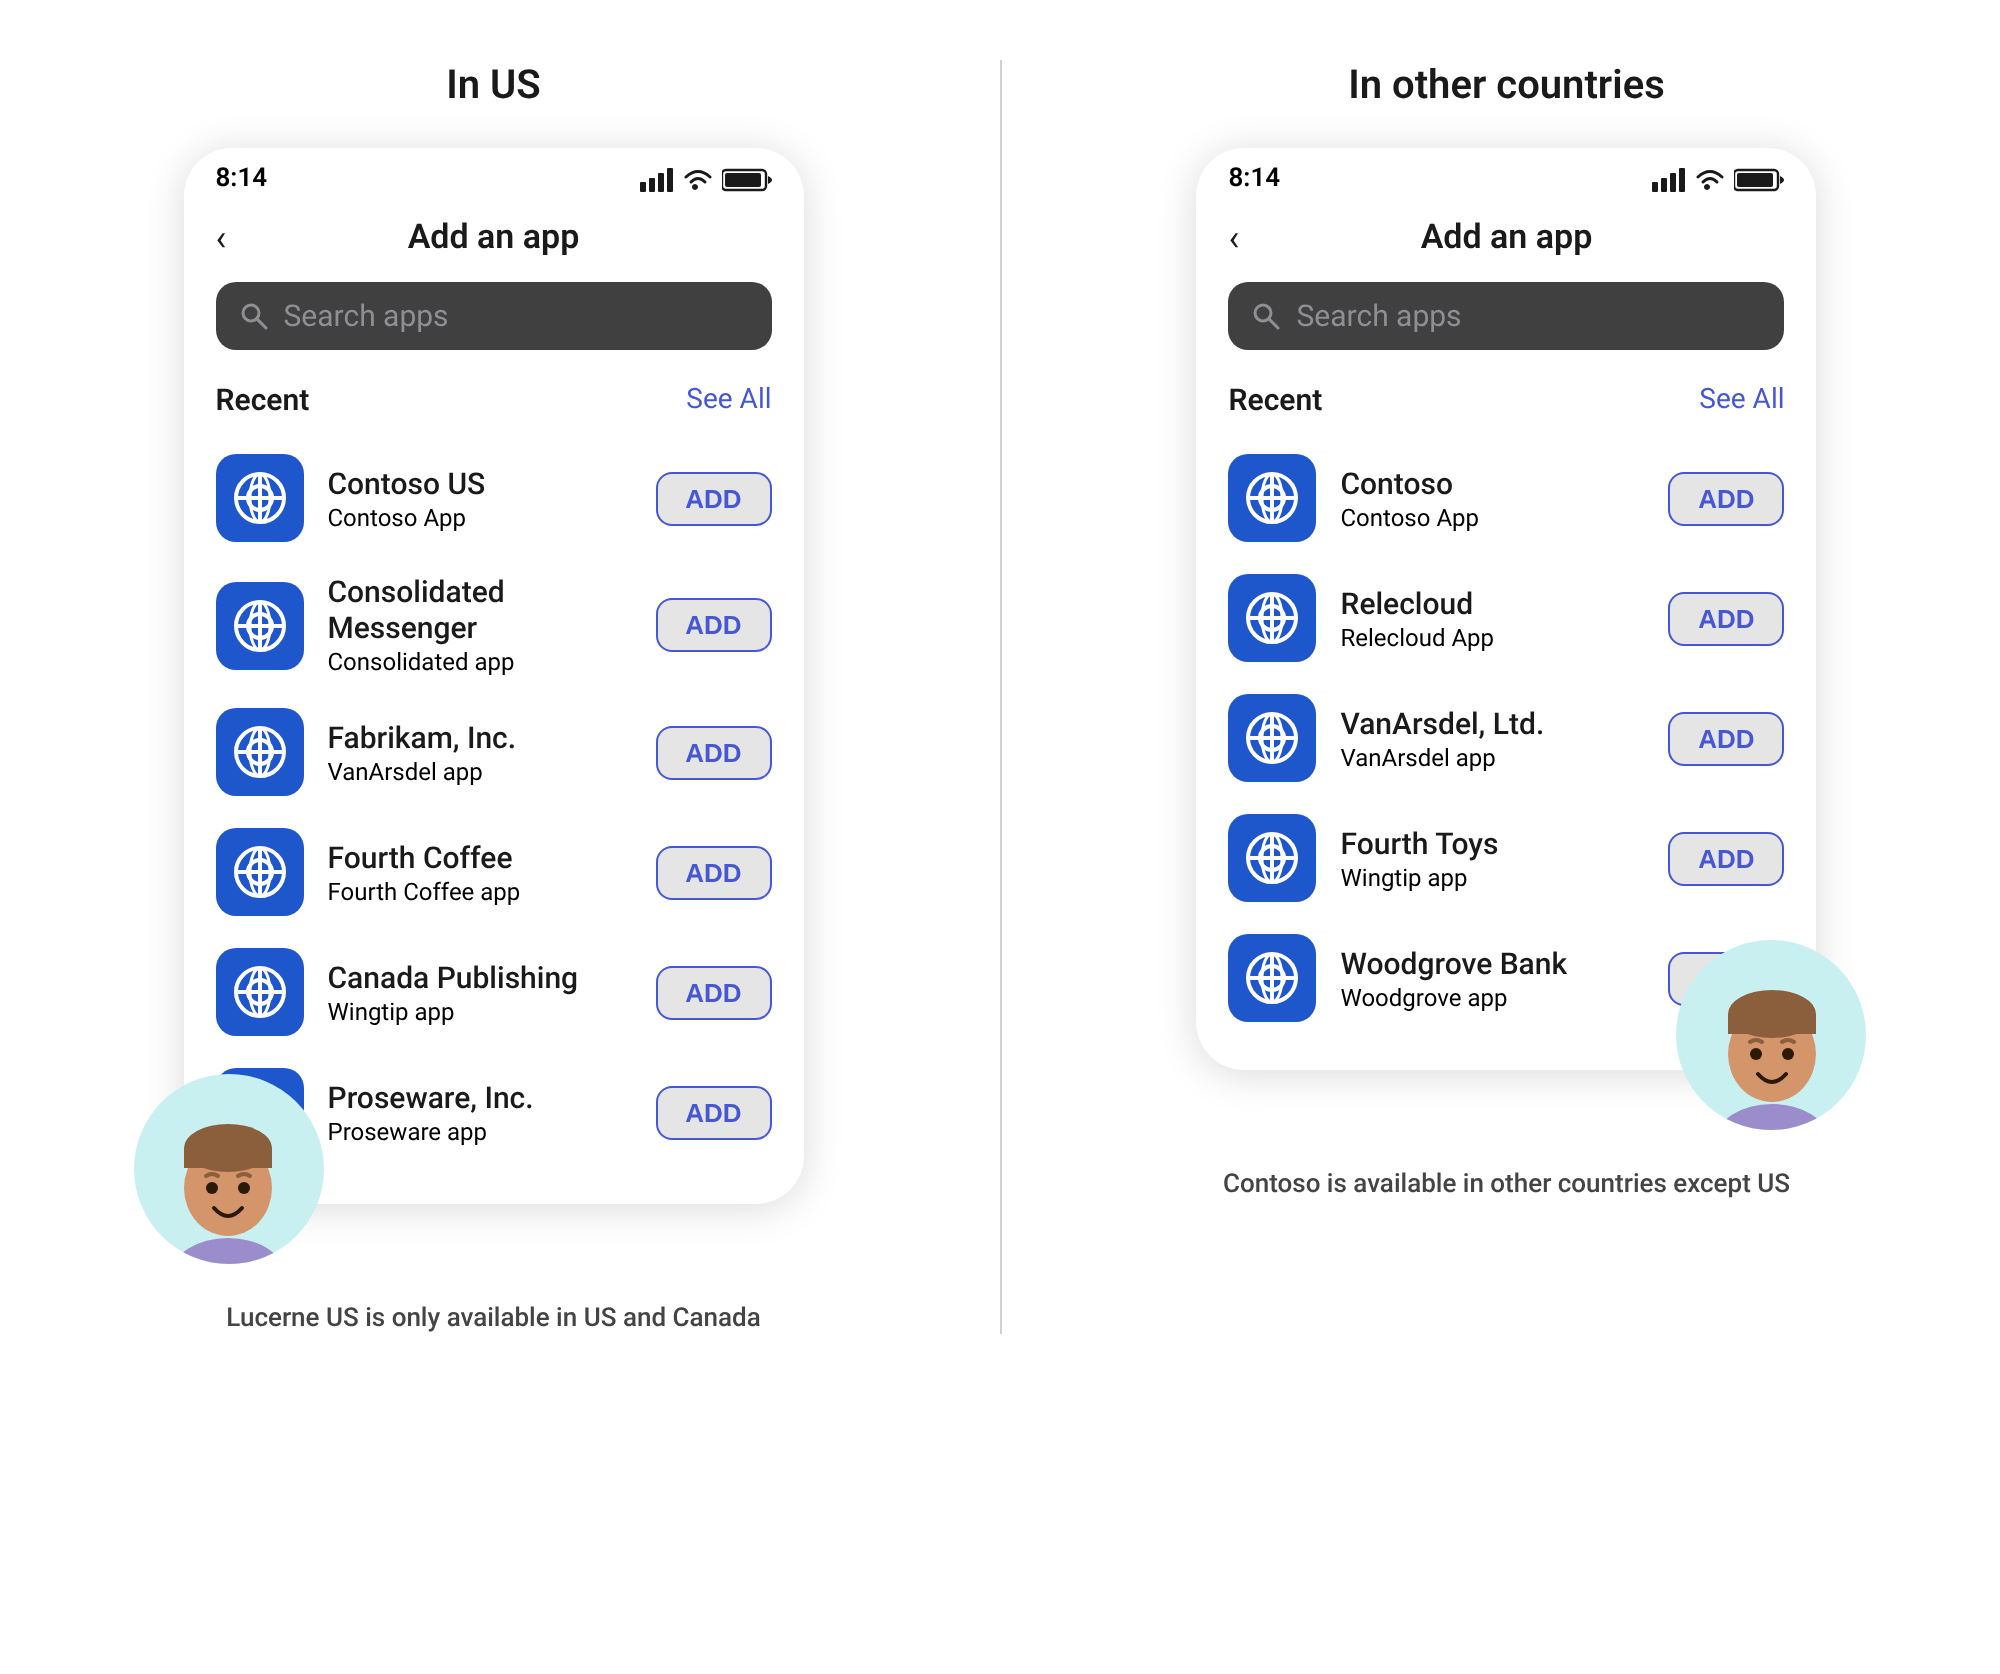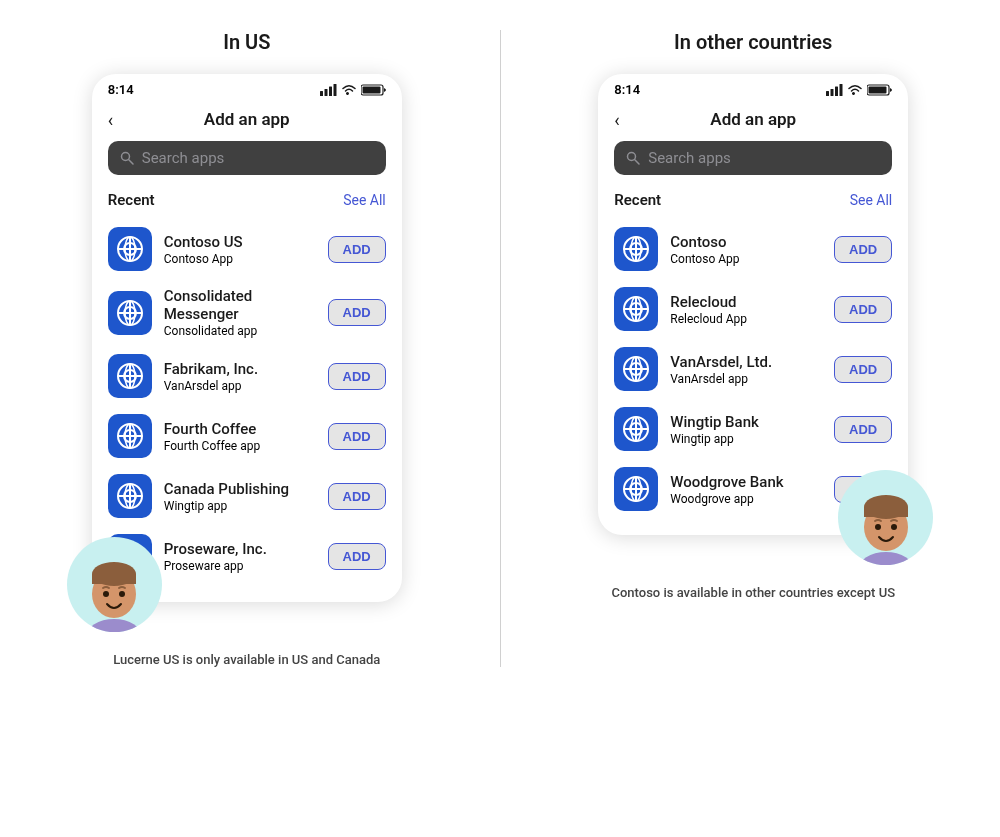--- a/index.html
+++ b/index.html
@@ -482,21 +482,21 @@
               <div class="app-icon">
                 <svg viewBox="0 0 28 28" fill="none">
                     <circle cx="14" cy="14" r="12" stroke="white" stroke-width="2"></circle>
                     <circle cx="14" cy="14" r="6" stroke="white" stroke-width="2"></circle>
                     <line x1="14" y1="2" x2="14" y2="26" stroke="white" stroke-width="2"></line>
                     <line x1="2" y1="14" x2="26" y2="14" stroke="white" stroke-width="2"></line>
                     <ellipse cx="14" cy="14" rx="5" ry="12" stroke="white" stroke-width="1.5"></ellipse>
                   </svg>
               </div>
               <div class="app-info">
-                <div class="app-name">Wingtip Bank</div>
+                <div class="app-name">Fourth Toys</div>
                 <div class="app-subtitle">Wingtip app</div>
               </div>
               <button class="add-button">ADD</button>
             </div>
 
             <div class="app-item">
               <div class="app-icon">
                 <svg viewBox="0 0 28 28" fill="none">
                     <circle cx="14" cy="14" r="12" stroke="white" stroke-width="2"></circle>
                     <circle cx="14" cy="14" r="6" stroke="white" stroke-width="2"></circle>

